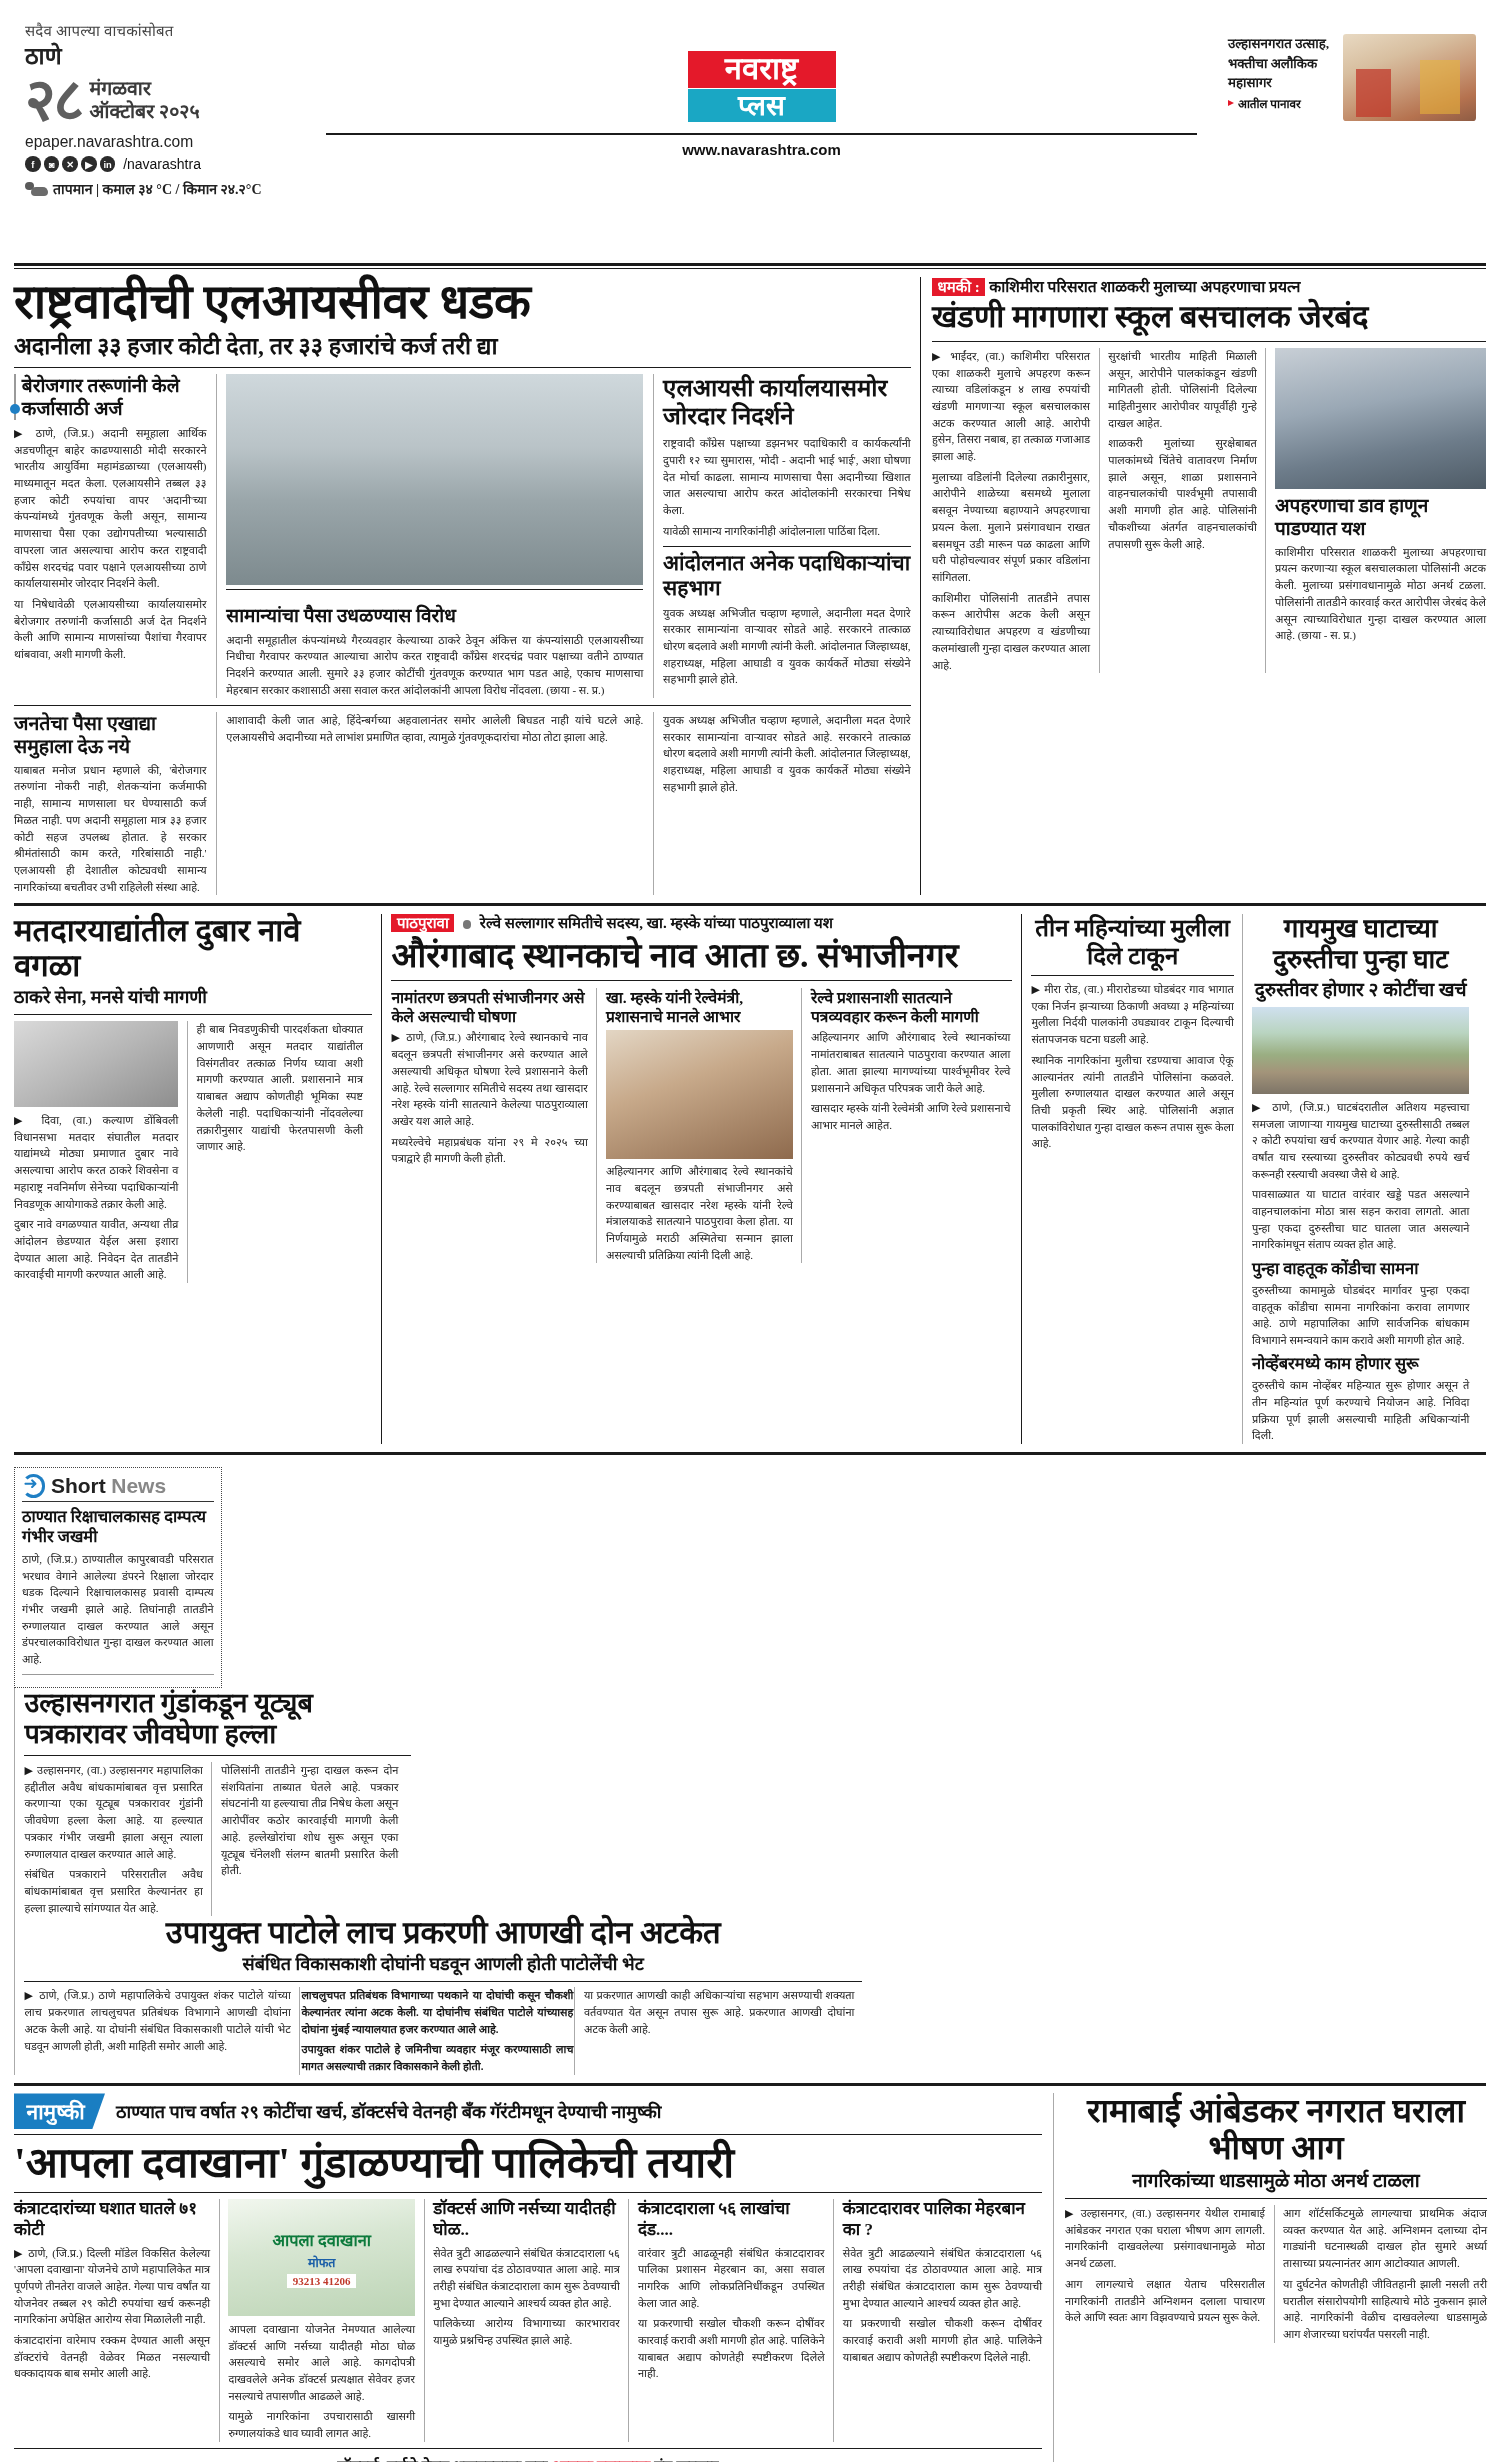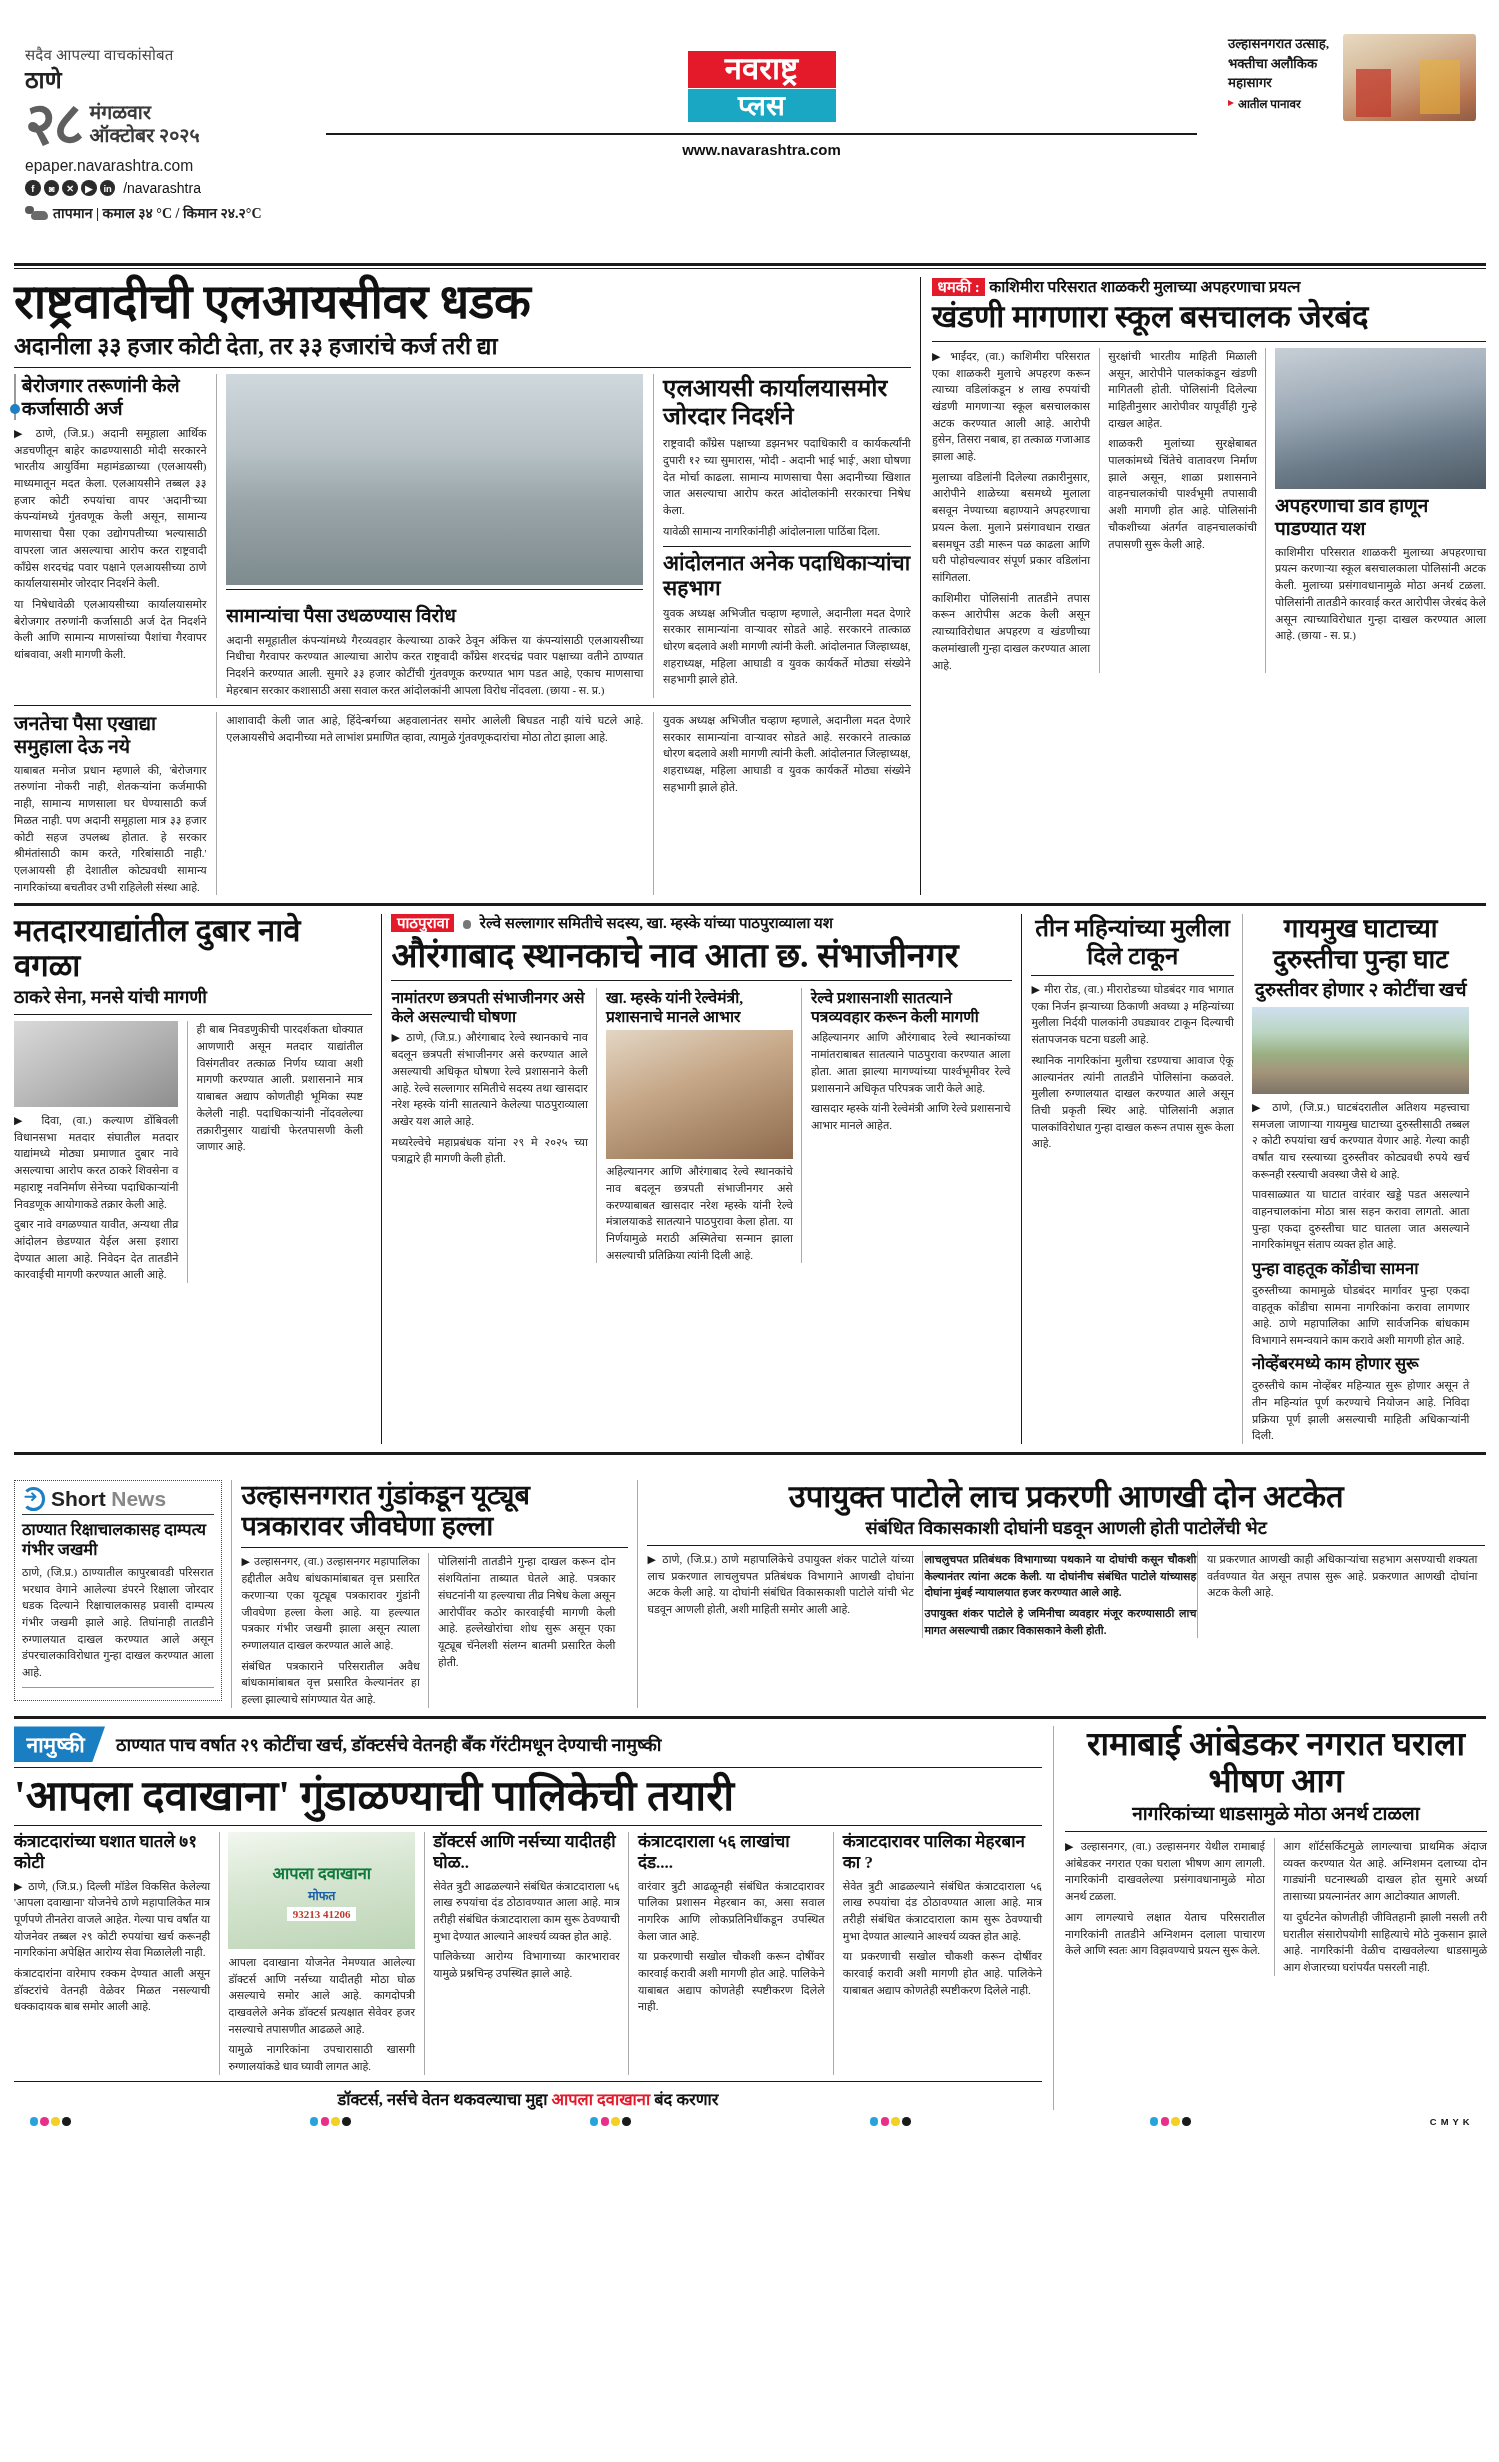--- a/index.html
+++ b/index.html
@@ -8,21 +8,21 @@
     background: #fff;
     font-family: "Liberation Serif", "DejaVu Serif", serif;
     color: #111;
     overflow: hidden;
   }
   .page { width: 1500px; height: 2462px; position: relative; padding: 0 14px; }
 
   
   .masthead { display: flex; align-items: flex-start; padding-top: 20.3px; height: 258px; }
   .mh-left { width: 281px; padding-left: 11px; }
-  .mh-tag { font-size: 15px; color: #444; letter-spacing: 0.2px; margin-top: 24px; }
+  .mh-tag { font-size: 15px; color: #444; letter-spacing: 0.2px; }
   .mh-city { font-size: 23.4px; font-weight: 700; color: #222; line-height: 1.15; margin-top: 3.1px; }
   .mh-daterow { display: flex; align-items: flex-start; margin-top: 1.6px; }
   .mh-day { font-size: 59px; font-weight: 700; color: #5f5f5f; line-height: .95; letter-spacing: -2.3px; }
   .mh-dcol { margin-left: 7.8px; padding-top: 6.2px; }
   .mh-wd { font-size: 19.5px; font-weight: 700; color: #3a3a3a; line-height: 1.15; }
   .mh-mo { font-size: 19.5px; font-weight: 700; color: #3a3a3a; line-height: 1.15; }
   .mh-url { font-size: 15.6px; color: #222; margin-top: 4.7px; font-family: "Liberation Sans", sans-serif; }
   .mh-social { display: flex; align-items: center; gap: 3.1px; margin-top: 5.5px; }
   .sico { width: 15.6px; height: 15.6px; border-radius: 50%; background: #2b2b2b; color: #fff;
           font-size: 9.4px; font-weight: 700; display: flex; align-items: center; justify-content: center;
@@ -303,21 +303,21 @@
           <p class="body" style="margin-top:3.1px;">दुरुस्तीच्या कामामुळे घोडबंदर मार्गावर पुन्हा एकदा वाहतूक कोंडीचा सामना नागरिकांना करावा लागणार आहे. ठाणे महापालिका आणि सार्वजनिक बांधकाम विभागाने समन्वयाने काम करावे अशी मागणी होत आहे.</p>
           <h4 class="hd-s" style="font-size:16.4px; margin-top:5.5px;">नोव्हेंबरमध्ये काम होणार सुरू</h4>
           <p class="body" style="margin-top:3.1px;">दुरुस्तीचे काम नोव्हेंबर महिन्यात सुरू होणार असून ते तीन महिन्यांत पूर्ण करण्याचे नियोजन आहे. निविदा प्रक्रिया पूर्ण झाली असल्याची माहिती अधिकाऱ्यांनी दिली.</p>
         </div>
       </div>
     </div>
   </div>
 
   <div class="hr-thick" style="margin-top:7.8px;"></div>
 
-  <div class="cols" style="margin-top:25px;">
+  <div class="cols" style="margin-top:12px;flex-direction:column;">
 
     <div style="width:217px; padding-right:9.4px;">
       <div class="shortnews">
         <div class="sn-logo">
           <span class="sn-arrow"></span>
           <span class="sn-t1">Short</span>
           <span class="sn-t2">News</span>
         </div>
         <div class="sn-rule"></div>
         <div class="sn-hd">ठाण्यात रिक्षाचालकासह दाम्पत्य गंभीर जखमी</div>

